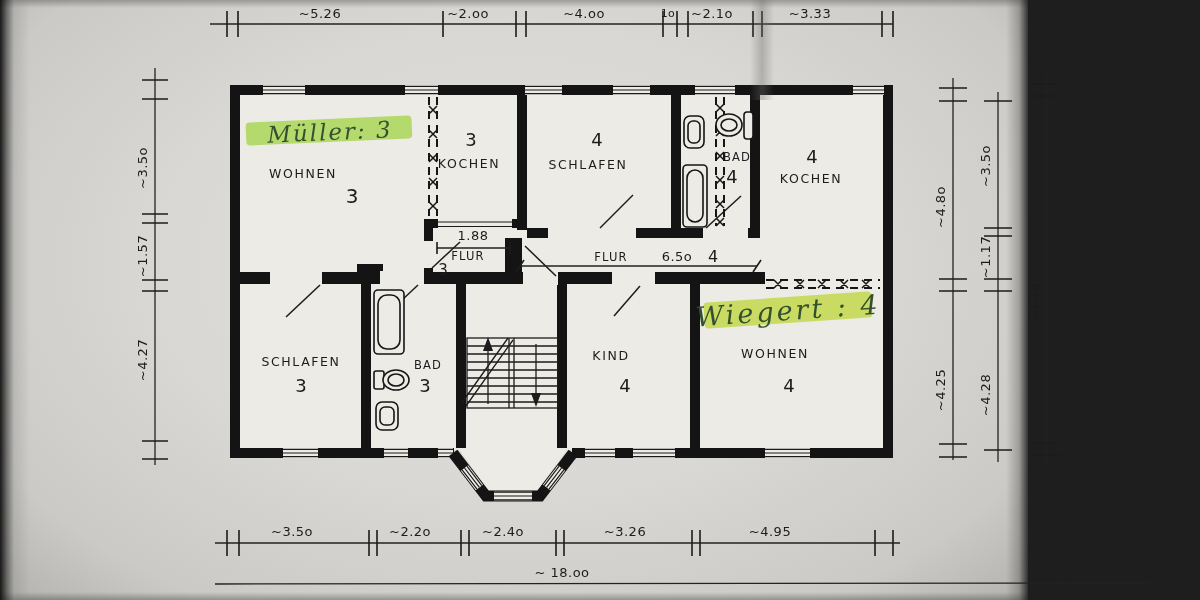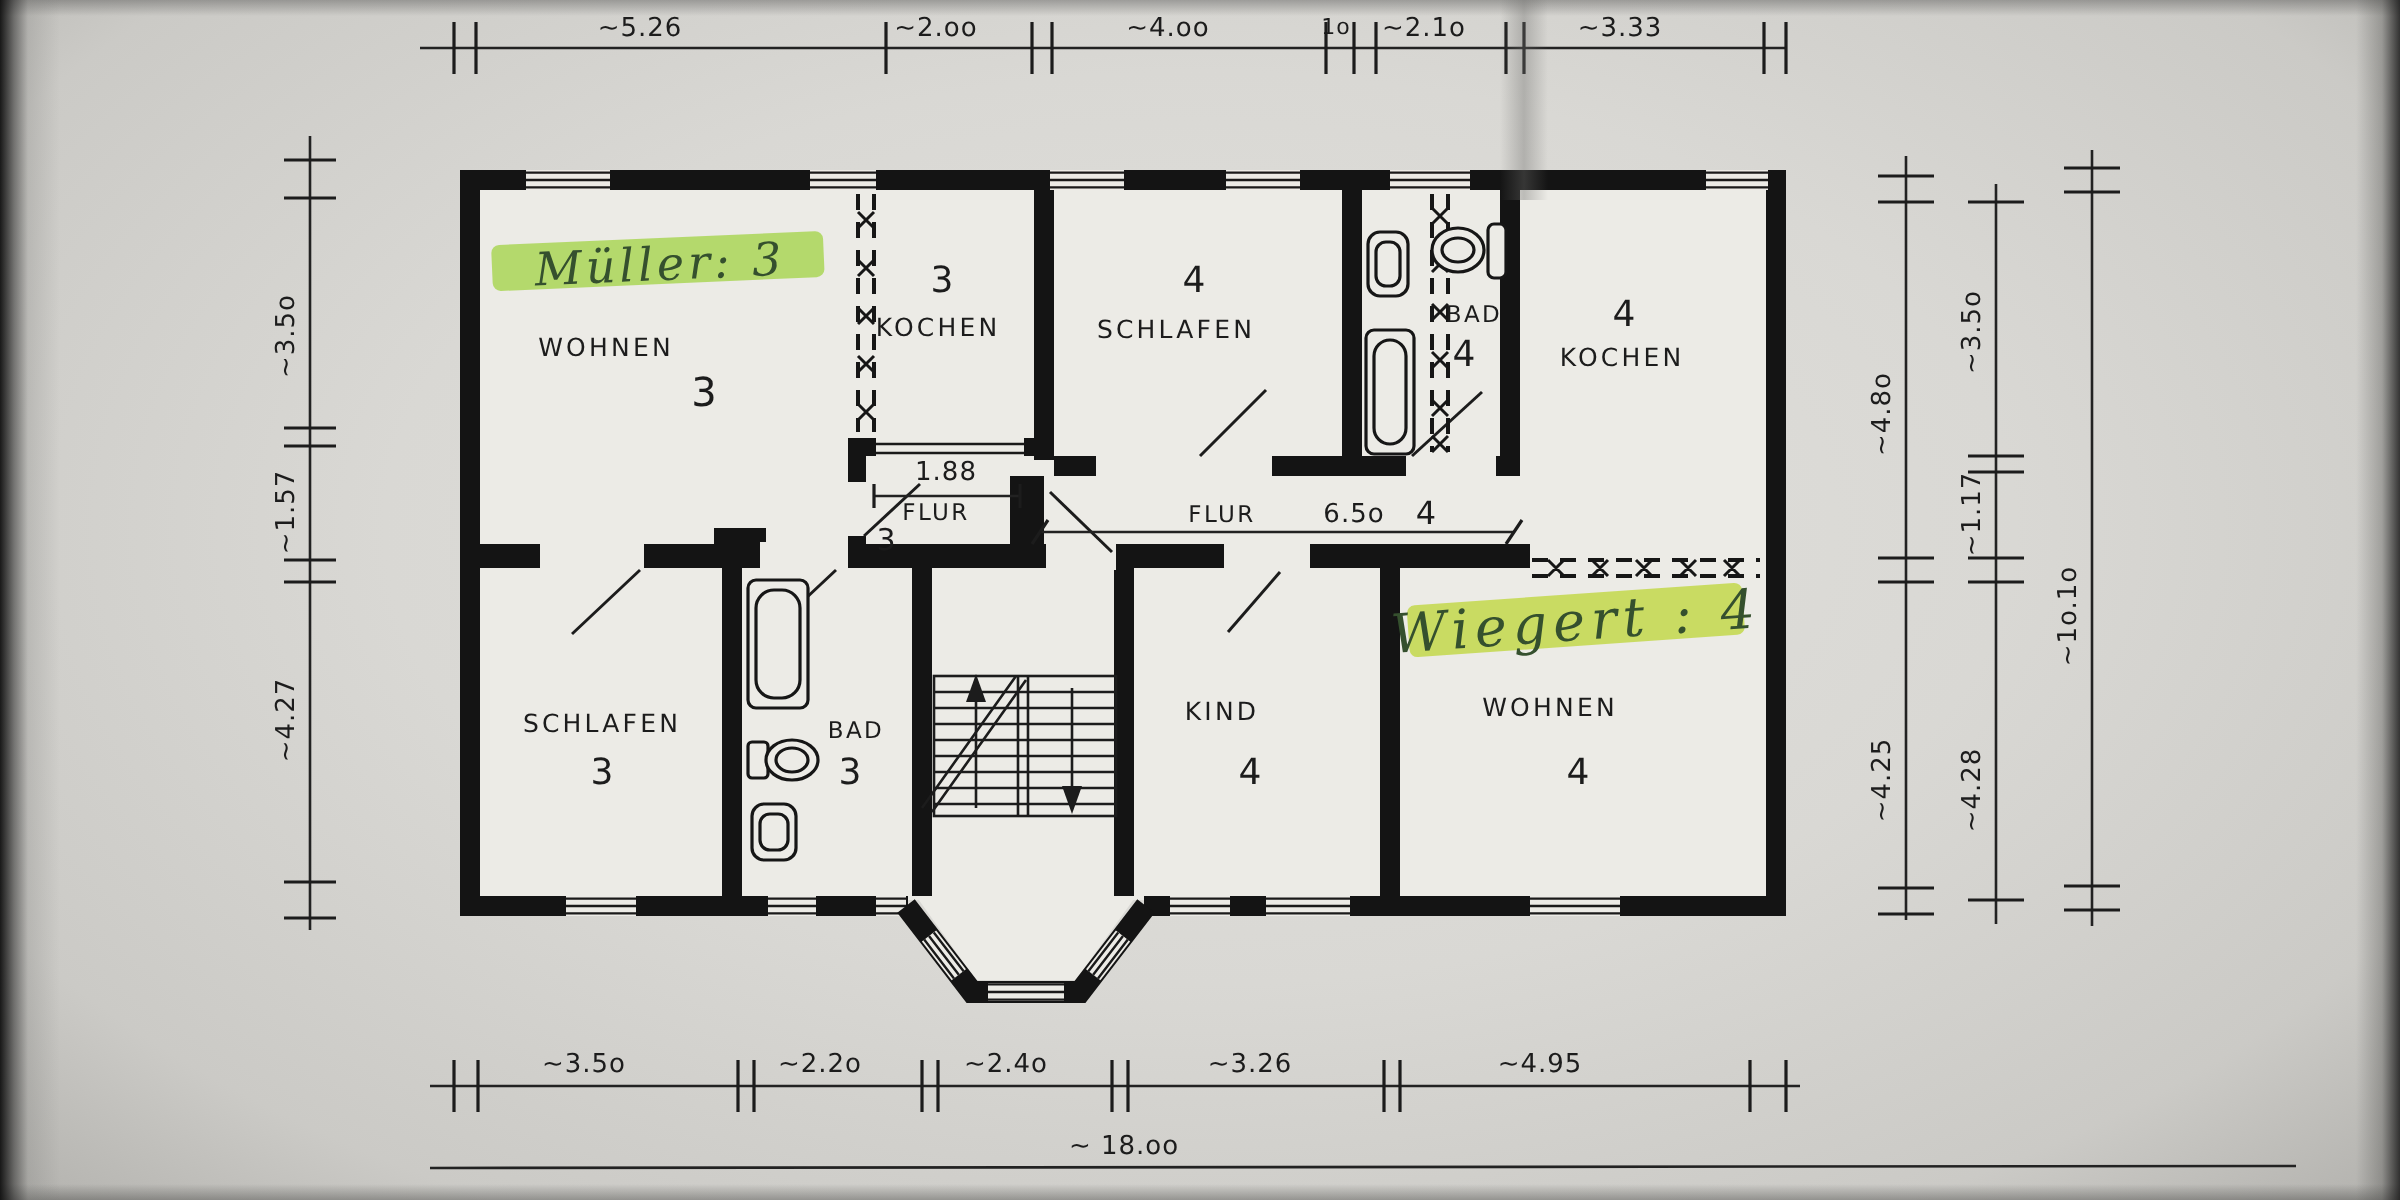--- a/index.html
+++ b/index.html
@@ -1,18 +1,18 @@
 <!DOCTYPE html>
 <html><head>
 <meta charset="utf-8">
 <style>
   html,body{margin:0;padding:0;}
   body{width:1200px;height:600px;overflow:hidden;background:#1e1e1e;font-family:"DejaVu Sans",sans-serif;}
   .photo{
-    position:relative;width:1200px;height:600px;
+    position:relative;width:1028px;height:600px;
     background:
       linear-gradient(90deg, rgba(15,15,15,.95) 0px, rgba(40,40,40,.55) 7px, rgba(120,120,118,.25) 14px, rgba(0,0,0,0) 30px),
       linear-gradient(270deg, rgba(25,25,25,.85) 0px, rgba(70,70,68,.35) 9px, rgba(0,0,0,0) 22px),
       linear-gradient(180deg, rgba(50,50,50,.35) 0px, rgba(0,0,0,0) 8px),
       linear-gradient(0deg, rgba(60,60,58,.4) 0px, rgba(0,0,0,0) 8px),
       radial-gradient(ellipse at 50% 44%, #e2e1dd 0%, #d9d8d4 48%, #cbcac6 82%, #b2b1ad 100%);
   }
   .crease{
     position:absolute;left:750px;top:0;width:24px;height:100px;
     background:linear-gradient(90deg, rgba(0,0,0,0), rgba(110,110,108,.38) 50%, rgba(0,0,0,0));

